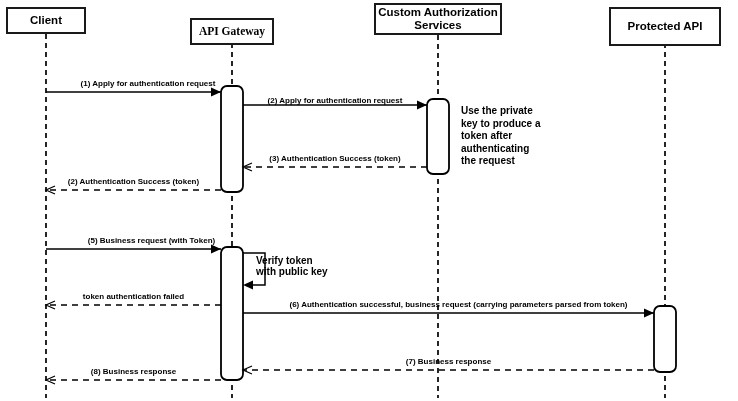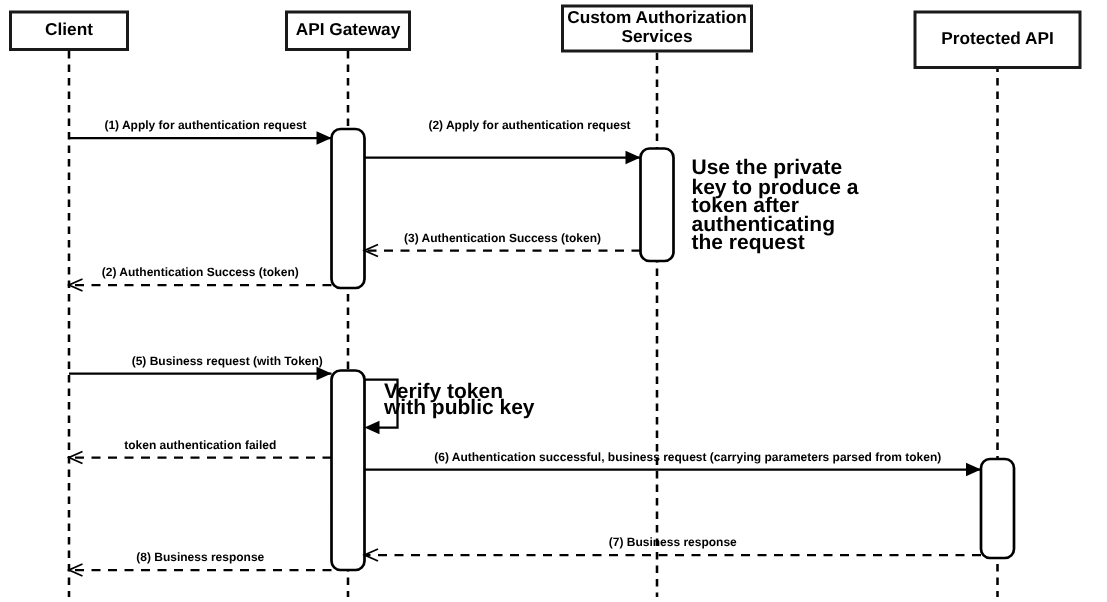--- a/index.html
+++ b/index.html
@@ -14,21 +14,21 @@
     background: #ffffff; border: 2px solid #1a1a1a;
     display: flex; align-items: center; justify-content: center;
     text-align: center; font-weight: bold; font-size: 11.5px; line-height: 13px;
   }
   .msg-label {
     position: absolute; transform: translateX(-50%);
     font-weight: bold; font-size: 8px; line-height: 10px;
     white-space: nowrap;
   }
   .block-label {
-    position: absolute; font-weight: bold; font-size: 14px;
+    position: absolute; font-weight: bold; font-size: 10px;
     white-space: pre-line; text-align: left;
   }
   .note-label { line-height: 12.5px; }
   .self-label { line-height: 11px; }
 </style>
 </head>
 <body>
 
 <div id="diagram">
   <svg id="canvas" width="738" height="401" xmlns="http://www.w3.org/2000/svg">
@@ -58,33 +58,33 @@
       <path d="M654,313 L644,308.5 L644,317.5 Z" fill="#000000"></path>
       <line x1="654" y1="370" x2="243" y2="370" stroke="#000000" stroke-width="1.5" stroke-dasharray="6 5"></line>
       <path d="M252,366 L243,370 L252,374 L243,370 Z" fill="#000000" stroke="#000000" stroke-width="1.2"></path>
       <line x1="221" y1="380" x2="46" y2="380" stroke="#000000" stroke-width="1.5" stroke-dasharray="6 5"></line>
       <path d="M55,376 L46,380 L55,384 L46,380 Z" fill="#000000" stroke="#000000" stroke-width="1.2"></path>
     </svg>
 
   <div class="pbox" id="p0" style="left: 6px; top: 7px; width: 80px; height: 27px;">
     <span>Client</span>
   </div>
-  <div class="pbox" id="p1" style="left: 190px; top: 7px; width: 84px; height: 27px;">
+  <div class="pbox" id="p1" style="left: 190px; top: 18px; width: 84px; height: 27px; font-family: Liberation Serif, serif;">
     <span>API Gateway</span>
   </div>
   <div class="pbox" id="p2" style="left: 374px; top: 3px; width: 128px; height: 32px;">
     <span>Custom Authorization Services</span>
   </div>
   <div class="pbox" id="p3" style="left: 609px; top: 7px; width: 112px; height: 39px;">
     <span>Protected API</span>
   </div>
 
   <div id="labels">
-      <div class="msg-label" style="left: 137px; top: 79px;">(1) Apply for authentication request</div>
-      <div class="msg-label" style="left: 335px; top: 79px; margin-left: 18px;">(2) Apply for authentication request</div>
+      <div class="msg-label" style="left: 148px; top: 79px;">(1) Apply for authentication request</div>
+      <div class="msg-label" style="left: 335px; top: 96px;">(2) Apply for authentication request</div>
       <div class="msg-label" style="left: 335px; top: 154px;">(3) Authentication Success (token)</div>
       <div class="msg-label" style="left: 133.5px; top: 177px;">(2) Authentication Success (token)</div>
       <div class="msg-label" style="left: 133.5px; top: 236px; padding-left: 36px;">(5) Business request (with Token)</div>
       <div class="msg-label" style="left: 133.5px; top: 292px;">token authentication failed</div>
       <div class="msg-label" style="left: 448.5px; top: 300px; margin-left: 10px;">(6) Authentication successful, business request (carrying parameters parsed from token)</div>
       <div class="msg-label" style="left: 448.5px; top: 357px;">(7) Business response</div>
       <div class="msg-label" style="left: 133.5px; top: 367px;">(8) Business response</div>
       <div class="block-label self-label" style="left: 256px; top: 255px;">Verify token
 with public key</div>
       <div class="block-label note-label" style="left: 461px; top: 105px;">Use the private

